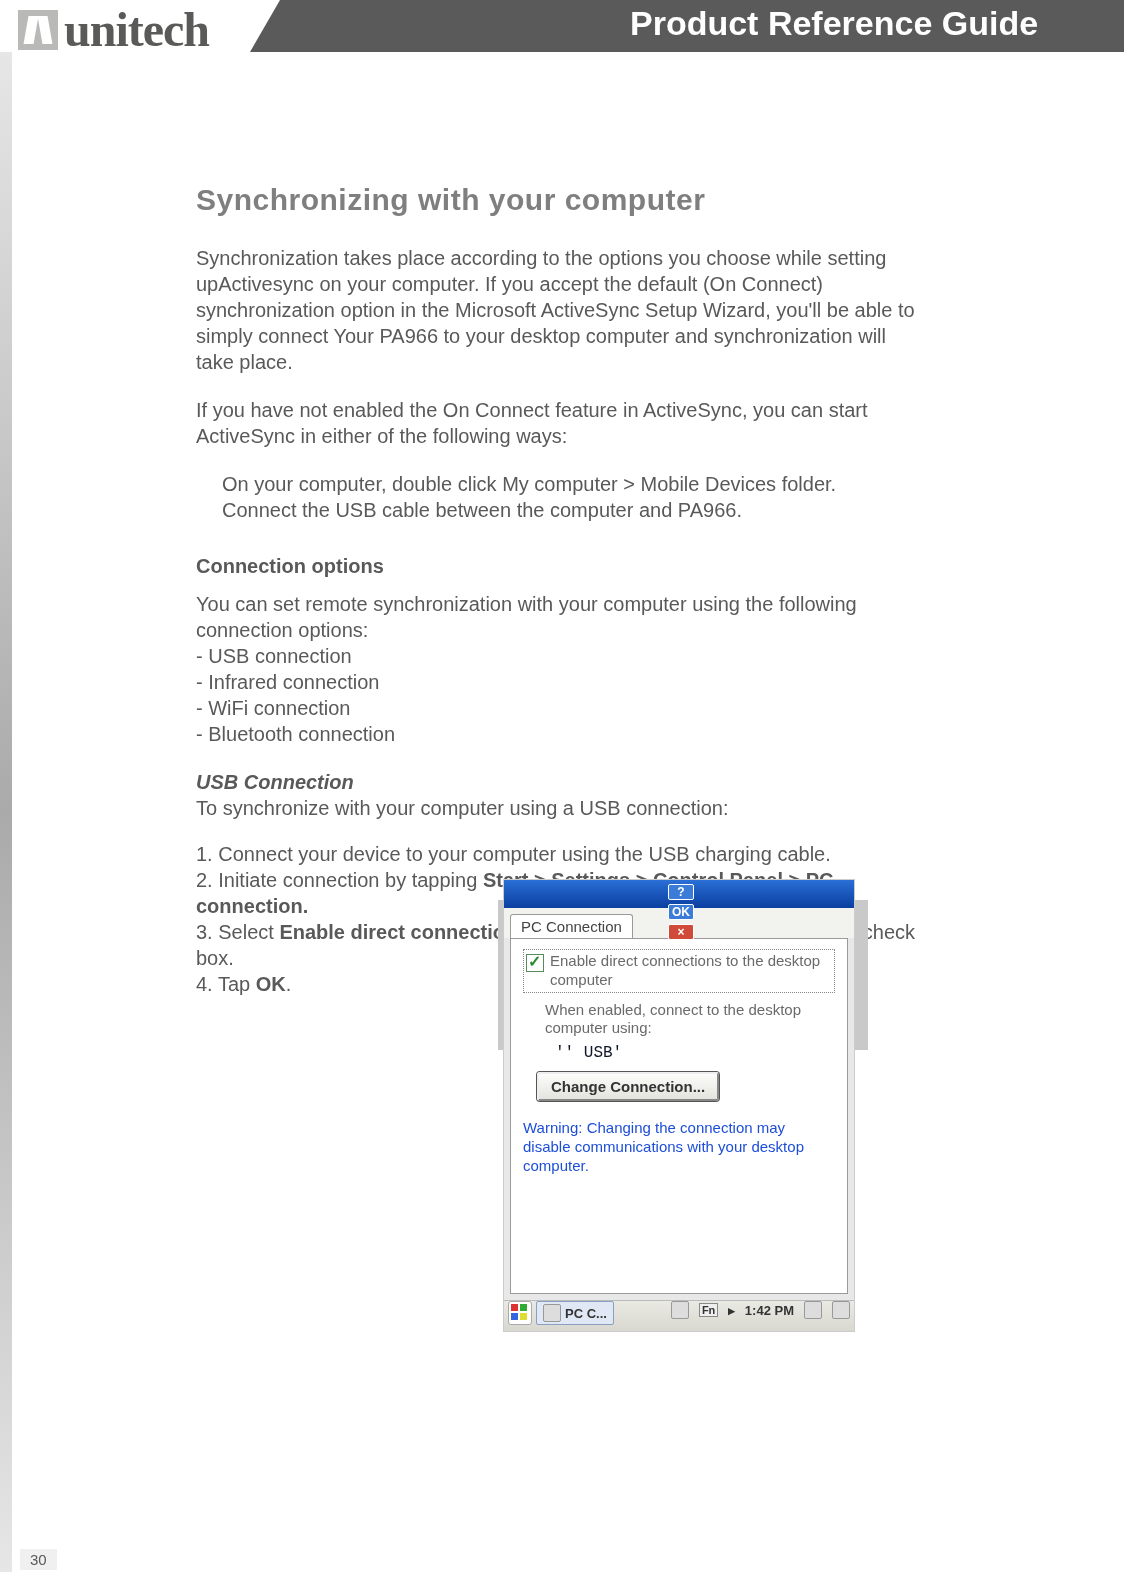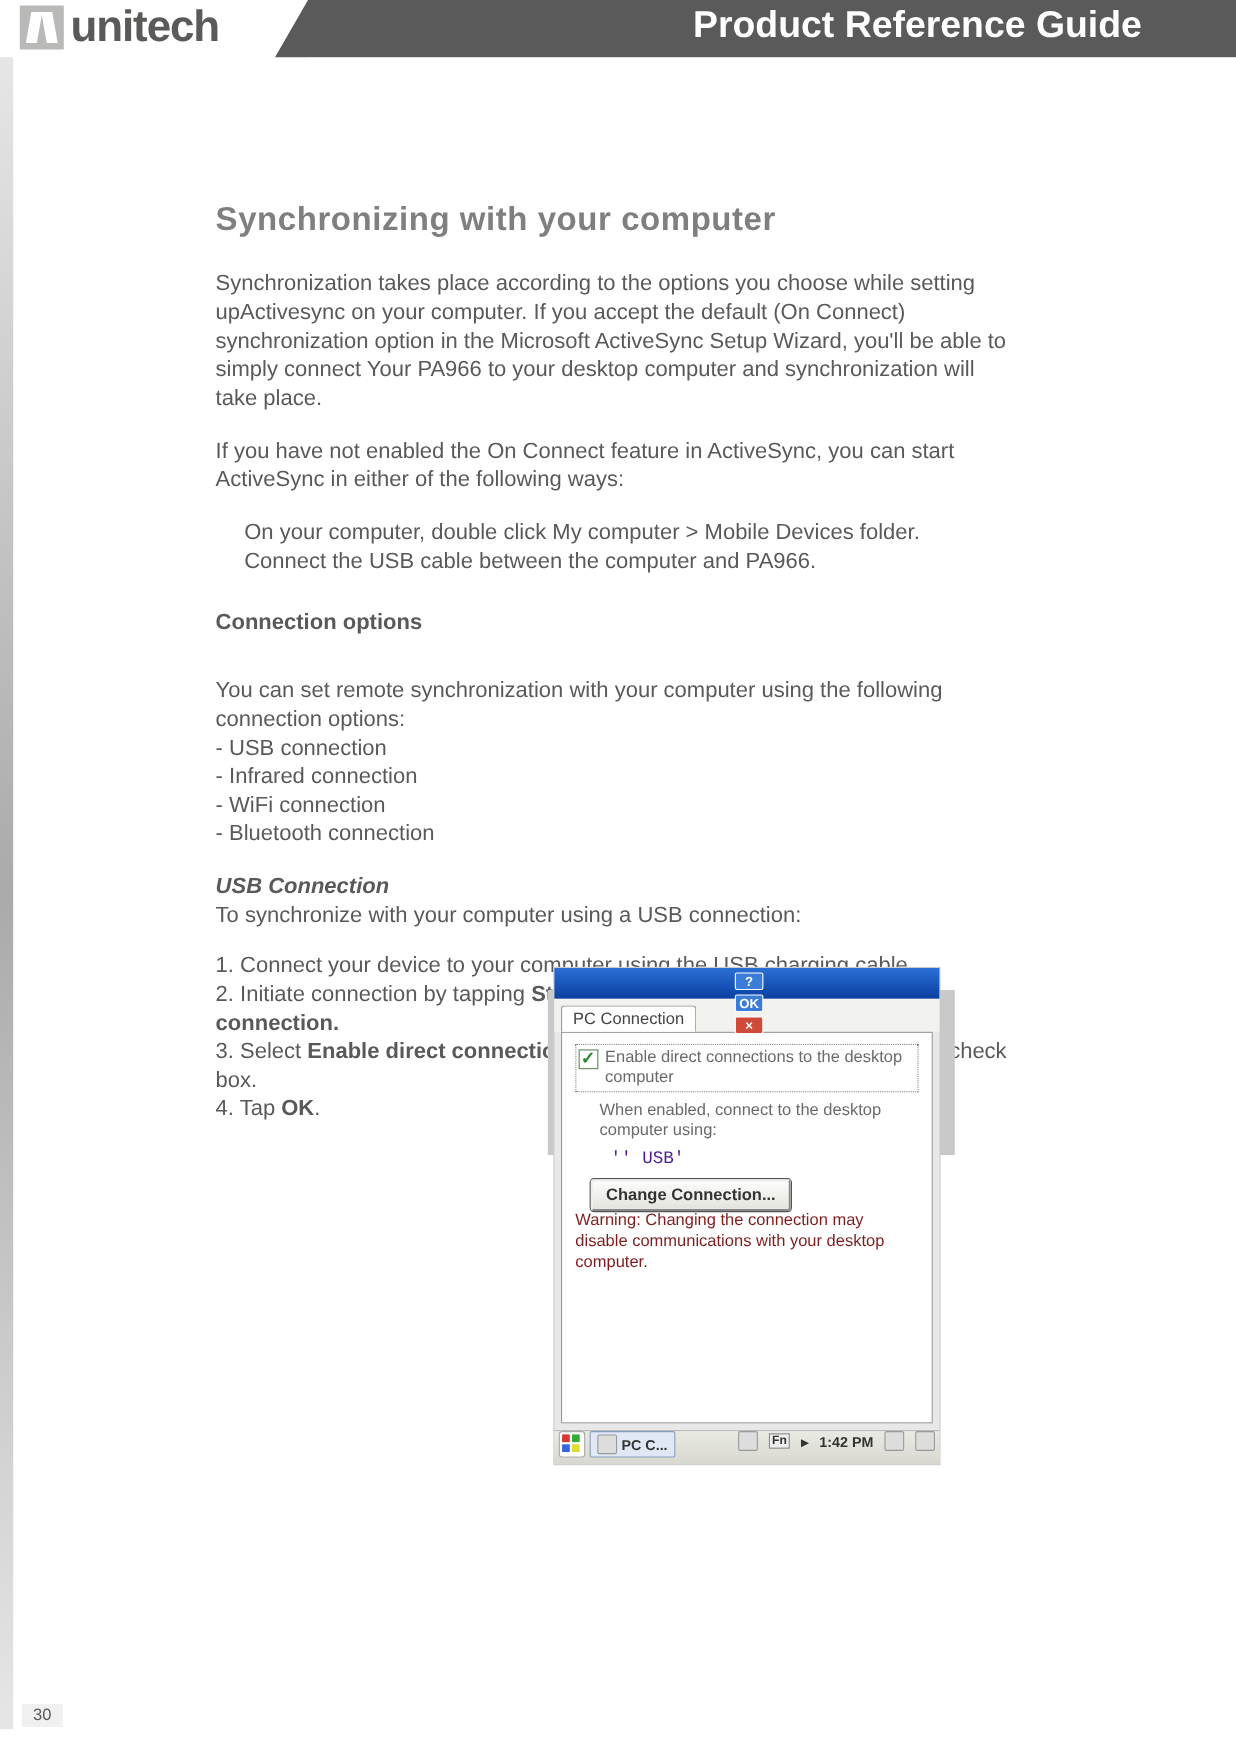--- a/index.html
+++ b/index.html
@@ -64,25 +64,25 @@
     position: absolute;
     background: #fff;
   }
   .logo-mark::before {
     left: 8px; top: 6px; width: 10px; height: 28px; transform: skewX(-10deg);
   }
   .logo-mark::after {
     right: 8px; top: 6px; width: 10px; height: 28px; transform: skewX(10deg);
   }
   .logo-text {
-    font-size: 40px;
+    font-size: 48px;
     font-weight: 900;
     color: #5a5a59;
     letter-spacing: -1px;
-    font-family: Liberation Sans, sans-serif;
+    font-family: Liberation Serif, serif;
   }
   
   .left-stripe {
     position: absolute;
     top: 52px;
     left: 0;
     width: 12px;
     height: 1520px;
     background: linear-gradient(to bottom, #e6e6e6 0%, #aaa 50%, #e6e6e6 100%);
   }
@@ -102,21 +102,21 @@
     color: #7f7f7f;
     margin-bottom: 26px;
     letter-spacing: 0.5px;
   }
   .para { margin-bottom: 22px; }
   .indent { padding-left: 26px; margin-bottom: 30px;}
   .bold { font-weight: bold; }
   .h2 {
     font-weight: bold;
     margin-top: 28px;
-    margin-bottom: 36px;
+    margin-bottom: 12px;
     color: #595959;
   }
   .h3 {
     font-weight: bold;
     font-style: italic;
     margin-top: 22px;
     color: #595959;
   }
   .list-dash { }
   .list-dash .li::before { content: "- "; }
@@ -199,37 +199,37 @@
   .checkbox::after {
     content: "✓";
     position: absolute;
     left: 1px; top: -3px;
     color: #2a8a2a;
     font-size: 16px;
     font-weight: bold;
   }
   .panel-text { color: #6a6a6a; font-size: 15px; line-height: 1.25; }
   .sub { padding-left: 22px; margin-top: 8px; }
-  .usb-val { padding-left: 32px; margin-top: 6px; font-family: "Courier New", monospace; color:#4c1d95; }
+  .usb-val { padding-left: 32px; margin-top: 6px; font-family: "Courier New", monospace; color:#0f172a; }
   .change-btn {
     display: inline-block;
     margin-top: 10px;
     margin-left: 14px;
     padding: 4px 12px;
     border: 2px solid #888;
     border-top-color: #eee;
     border-left-color: #eee;
     background: linear-gradient(#fcfcfa, #e4e4de);
     font-weight: bold;
     color: #333;
     font-size: 15px;
     border-radius: 3px;
     box-shadow: 0 0 0 1px #555;
   }
-  .warn { color: #7f1d1d; font-size: 15px; line-height:1.25;}
+  .warn { margin-top: 18px; color: #1d4ed8; font-size: 15px; line-height:1.25;}
   .taskbar {
     height: 30px;
     background: linear-gradient(#eaeae4, #d8d8d0);
     border-top: 1px solid #bbb;
     display: flex;
     align-items: flex-start;
     padding: 0 4px;
     gap: 4px;
     font-size: 13px;
     color: #333;

